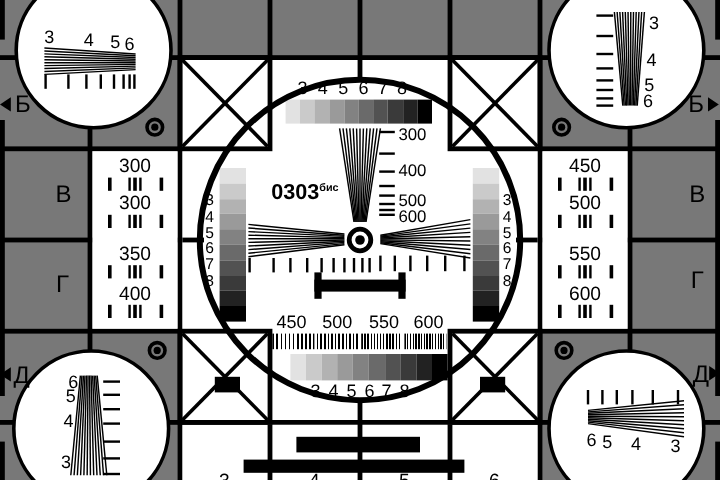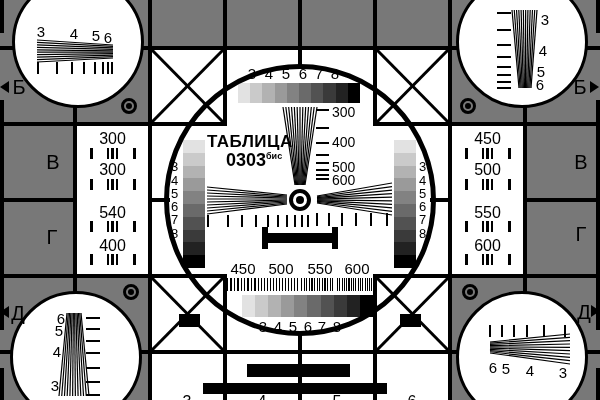--- a/index.html
+++ b/index.html
@@ -83,21 +83,20 @@
 
   <div class="ring" style="left:121px;top:98px;width:16px;height:16px;border-width:3px;"></div>
   <div class="dot" style="left:126px;top:103px;width:6px;height:6px;"></div>
   <div class="ring" style="left:460px;top:98px;width:16px;height:16px;border-width:3px;"></div>
   <div class="dot" style="left:465px;top:103px;width:6px;height:6px;"></div>
   <div class="ring" style="left:123px;top:284px;width:16px;height:16px;border-width:3px;"></div>
   <div class="dot" style="left:128px;top:289px;width:6px;height:6px;"></div>
   <div class="ring" style="left:462px;top:284px;width:16px;height:16px;border-width:3px;"></div>
   <div class="dot" style="left:467px;top:289px;width:6px;height:6px;"></div>
 
-  <div class="abs f17 bold" style="left:207px;top:132px;letter-spacing:0.5px;">ТАБЛИЦА</div>
   <div class="abs bold" style="left:226px;top:150px;font-size:18px;"><span>0303</span><sup class="bis">бис</sup></div>
 
   <div class="steps" style="left:238px;top:83px;width:122px;height:20px;">
       <div style="flex: 1 1 0%; background: rgb(226, 226, 226);"></div>
       <div style="flex: 1 1 0%; background: rgb(202, 202, 202);"></div>
       <div style="flex: 1 1 0%; background: rgb(178, 178, 178);"></div>
       <div style="flex: 1 1 0%; background: rgb(154, 154, 154);"></div>
       <div style="flex: 1 1 0%; background: rgb(130, 130, 130);"></div>
       <div style="flex: 1 1 0%; background: rgb(106, 106, 106);"></div>
       <div style="flex: 1 1 0%; background: rgb(82, 82, 82);"></div>
@@ -211,21 +210,21 @@
     <span class="pnum lbl f16" style="left:50%;top:36px;">300</span>
     <div class="burst" style="top:53px;">
         <i></i>
         <span class="trio">
           <i></i>
           <i></i>
           <i></i>
         </span>
         <i></i>
       </div>
-    <span class="pnum lbl f16" style="left:50%;top:79px;">540</span>
+    <span class="pnum lbl f16" style="left:50%;top:79px;">350</span>
     <div class="burst" style="top:95px;">
         <i></i>
         <span class="trio">
           <i></i>
           <i></i>
           <i></i>
         </span>
         <i></i>
       </div>
     <span class="pnum lbl f16" style="left:50%;top:112px;">400</span>

